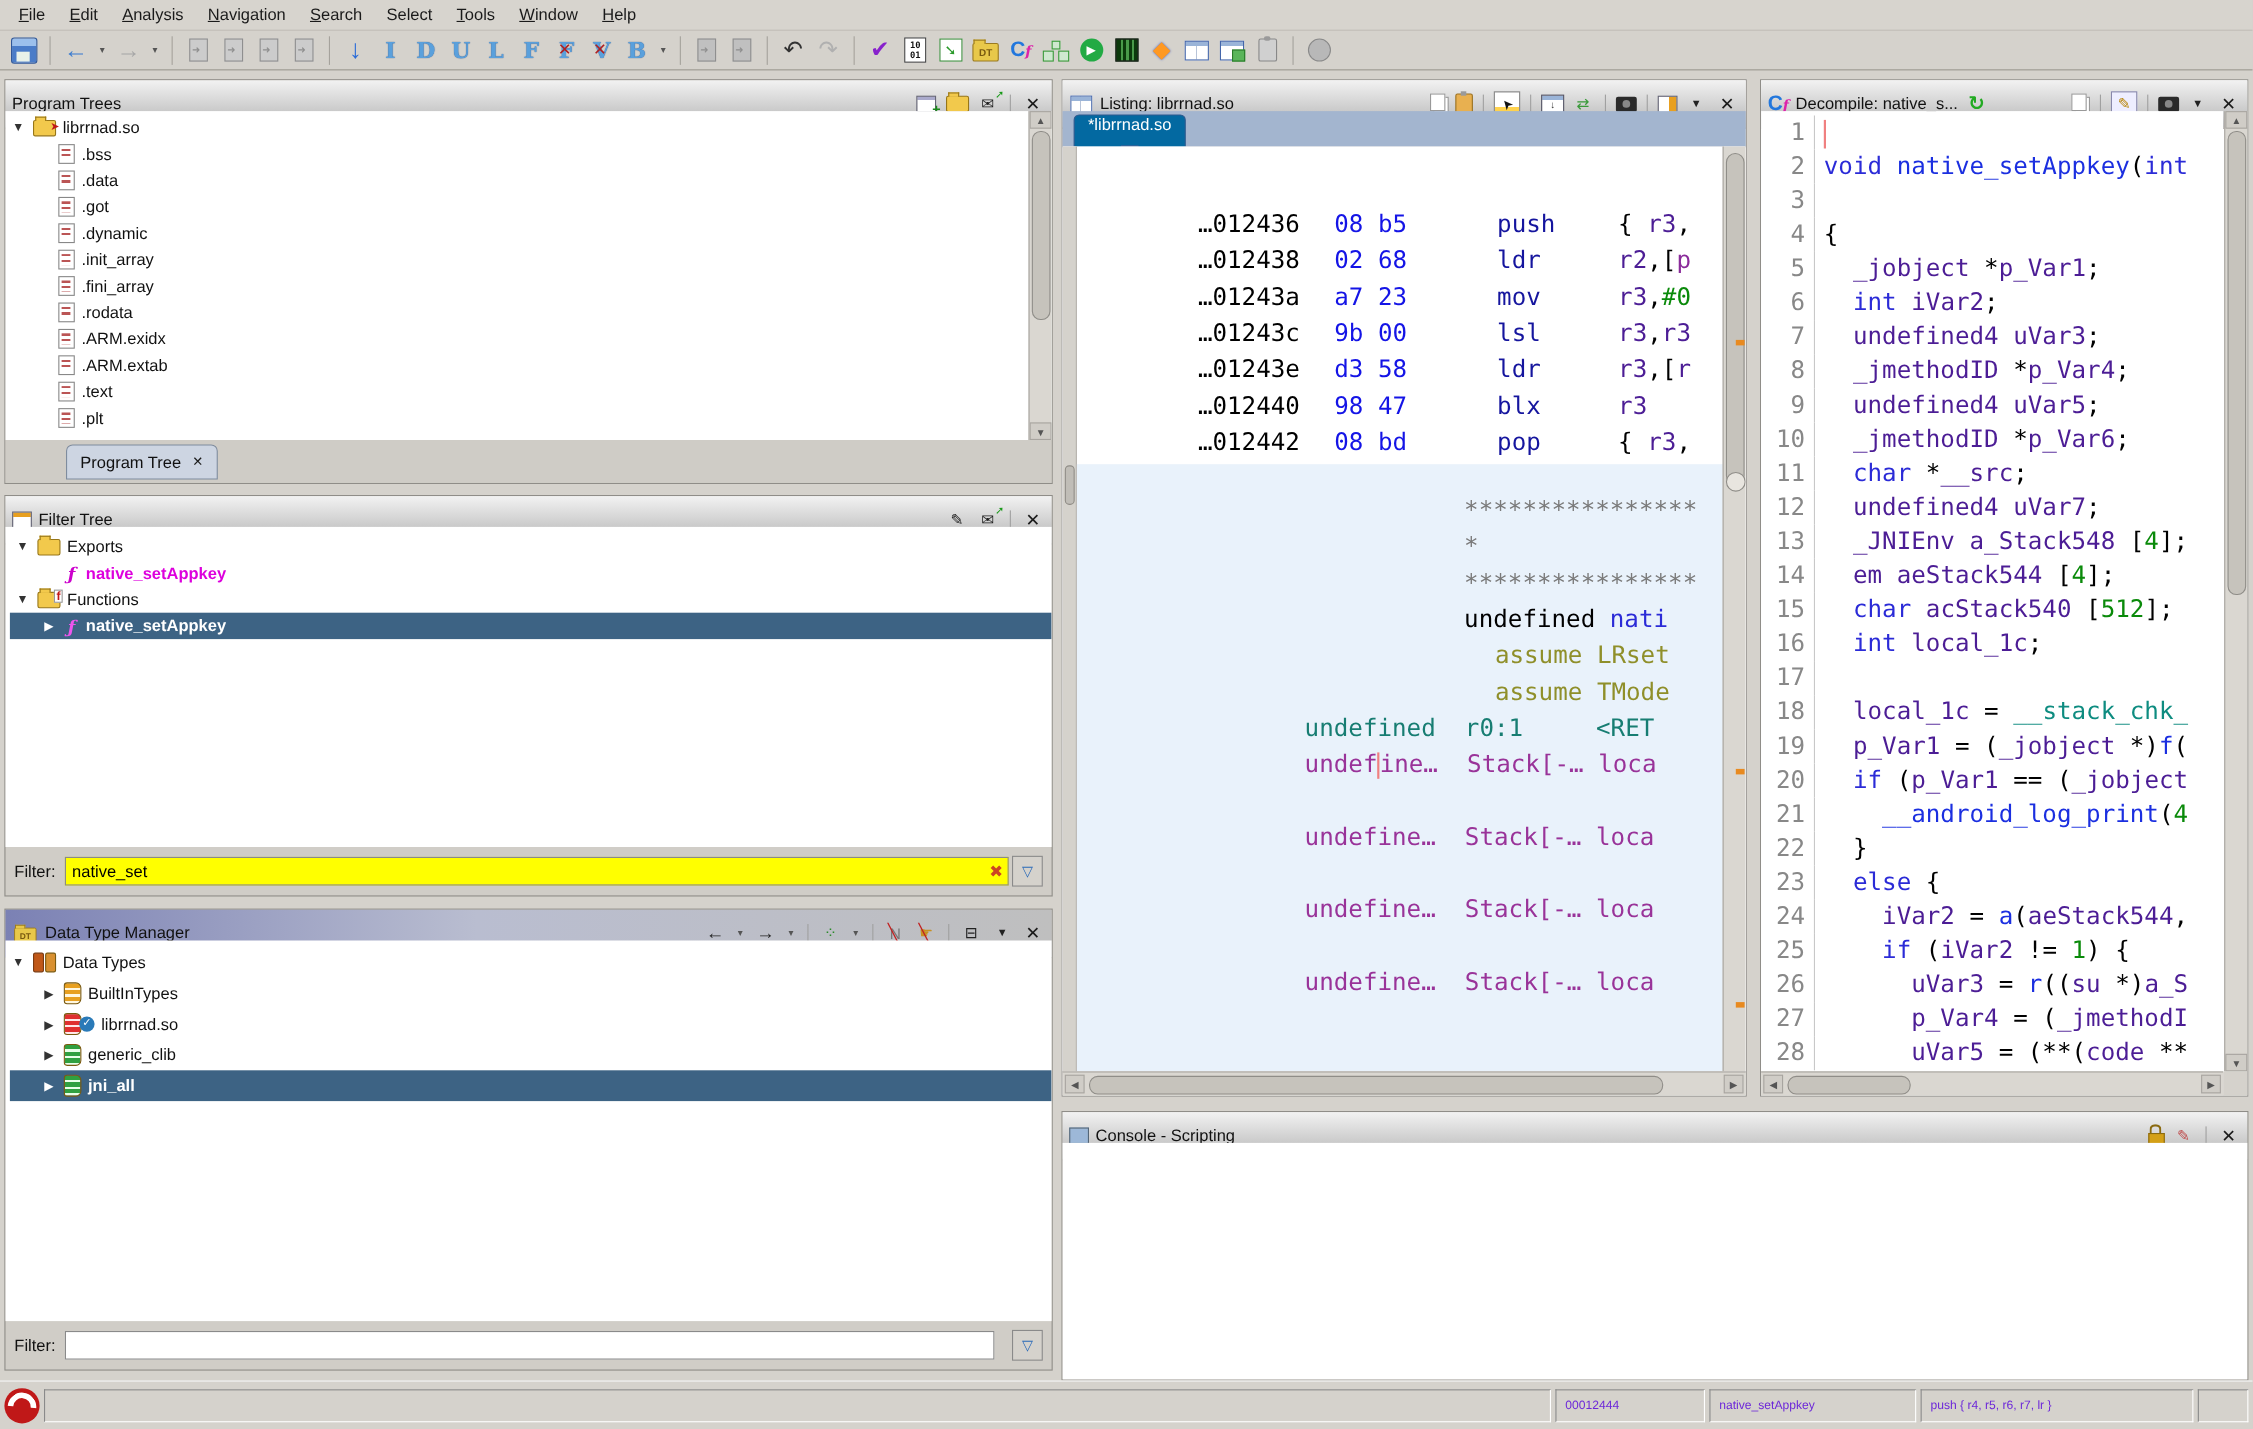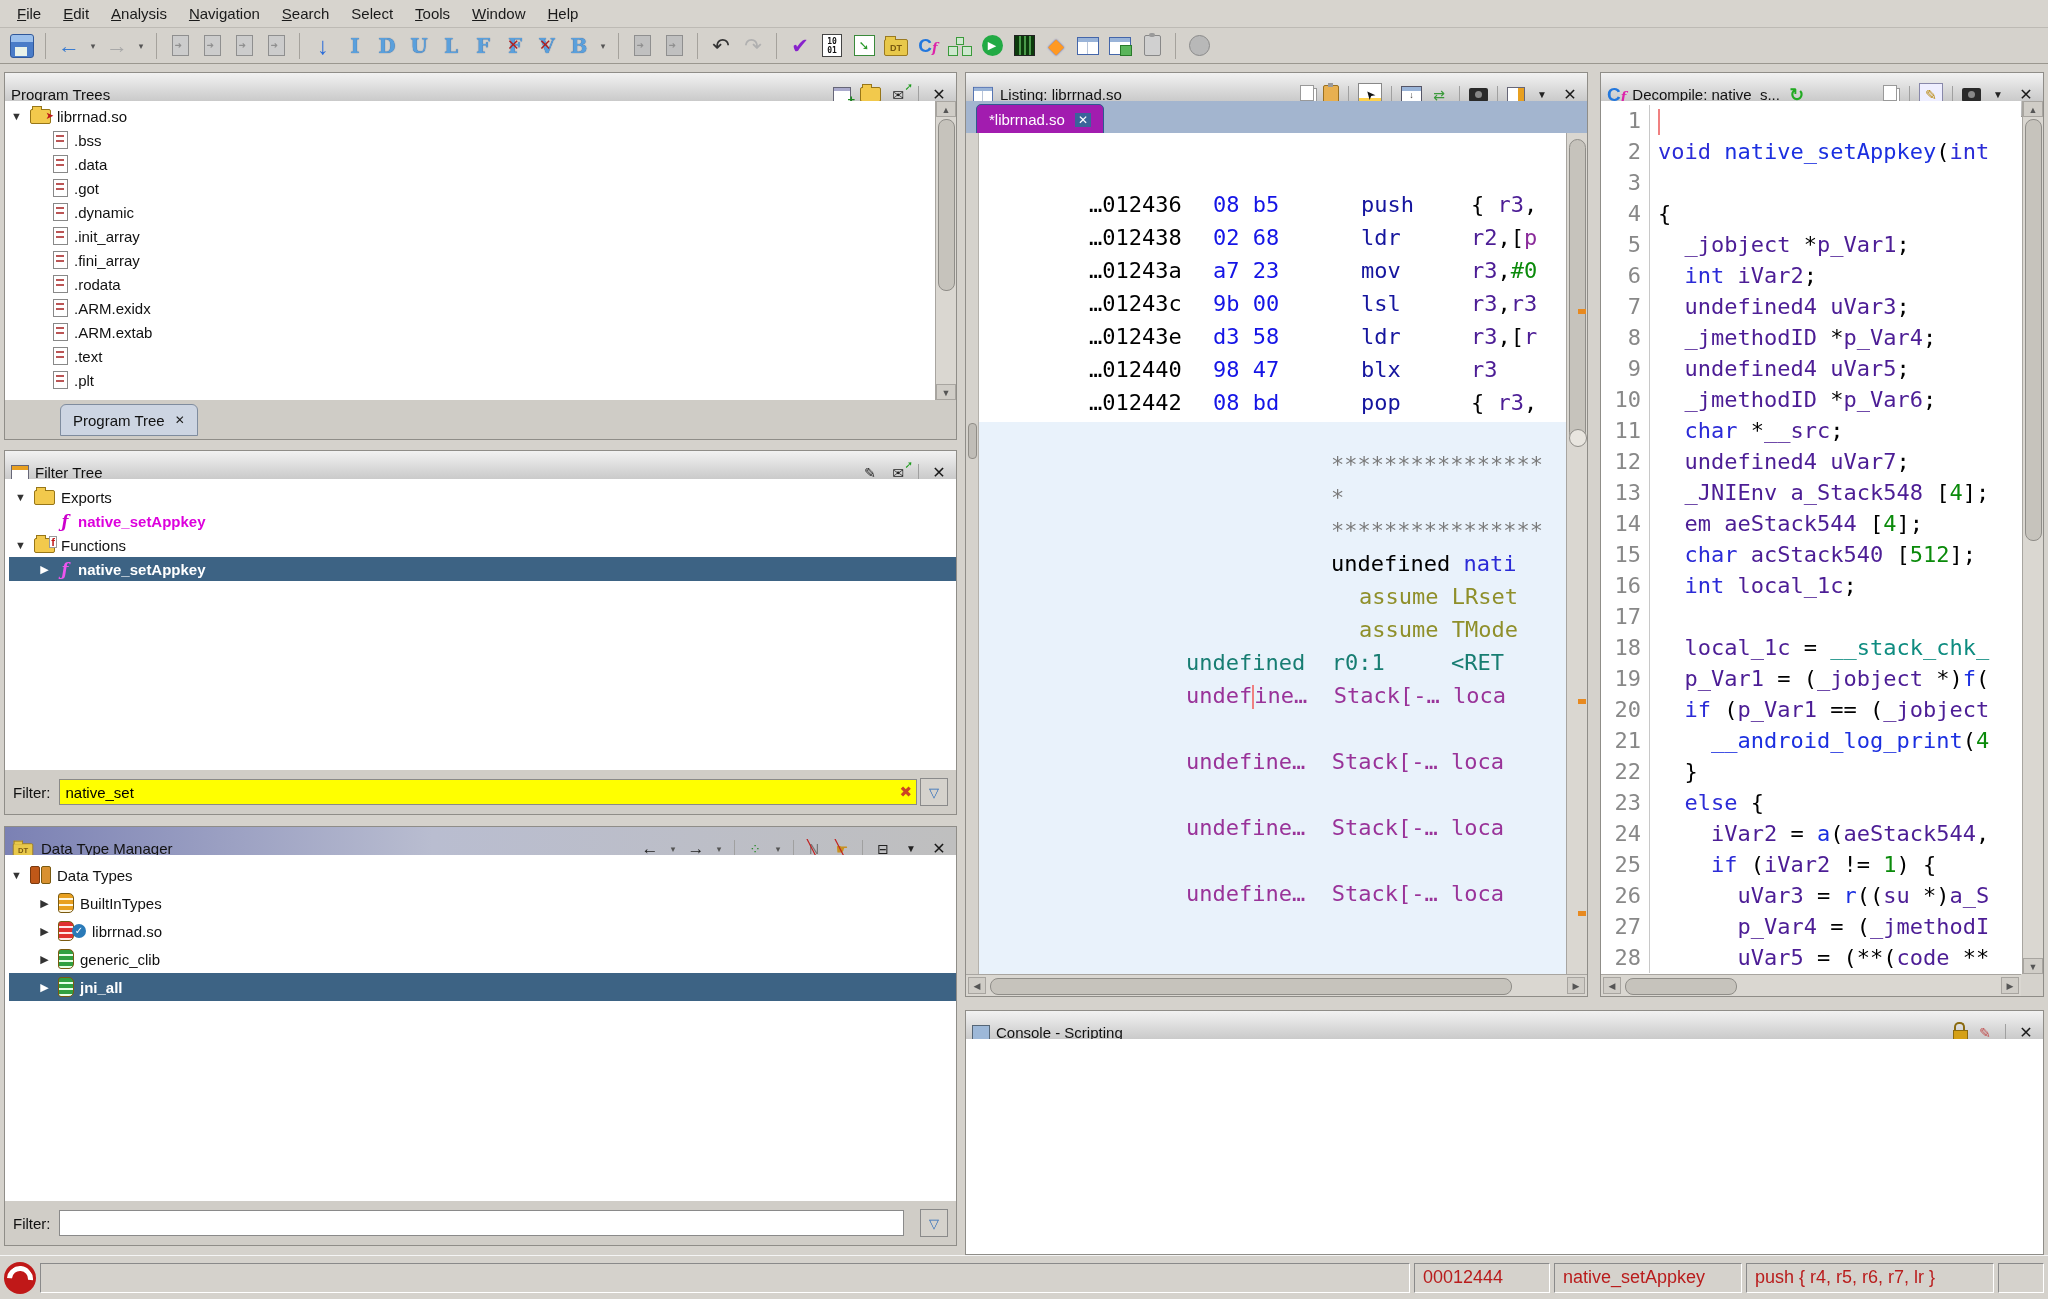--- a/index.html
+++ b/index.html
@@ -88,21 +88,21 @@
   .frow{position:absolute;left:0;right:0;height:38px;display:flex;align-items:center;padding:0 8px;gap:8px;box-sizing:border-box;font-size:15px;color:#111;}
   .finput{height:26px;border:1px solid #8a8a8a;background:#fff;flex:1;font-size:15px;font-family:"Liberation Sans",sans-serif;padding:0 22px 0 6px;box-sizing:border-box;}
   .finput.yellow{background:#ffff00;}
   .fx{margin-left:-26px;color:#cc4422;font-weight:bold;font-size:15px;z-index:2;}
   .fbtn{width:26px;height:26px;background:#d5d2cc;border:1px solid #8a8a8a;display:flex;align-items:center;justify-content:center;color:#2a6ab8;font-size:13px;flex:none;}
 
   
   .btab{position:absolute;left:55px;top:4px;height:30px;background:#cdd5e2;border:1px solid #7f8c9e;border-radius:6px 6px 0 0;display:flex;align-items:center;padding:0 12px;gap:10px;font-size:15px;color:#111;}
   .btab .x{font-size:12px;}
   #listing-tabs{position:absolute;left:0;right:0;top:28px;height:32px;background:#a3b5cf;border-bottom:1px solid #7f8c9e;}
-  .atab{position:absolute;left:10px;top:3px;height:29px;background:#a21caf;border:1px solid #2f5a8f;border-radius:5px 5px 0 0;display:flex;align-items:center;padding:0 12px;gap:10px;font-size:15px;color:#fff;}
+  .atab{position:absolute;left:10px;top:3px;height:29px;background:#0369a1;border:1px solid #2f5a8f;border-radius:5px 5px 0 0;display:flex;align-items:center;padding:0 12px;gap:10px;font-size:15px;color:#fff;flex-direction:column;}
   .atab .x{color:#fff;background:#3a649a;padding:0 3px;font-size:12px;}
 
   
   .code{font-family:"DejaVu Sans Mono",monospace;font-size:22px;}
   .asmrow{display:flex;height:33px;line-height:33px;white-space:pre;}
   .asmrow .c-ad{margin-left:42px;width:124px;color:#000;}
   .asmrow .c-by{width:148px;color:#1414e6;}
   .asmrow .c-mn{width:110px;color:#15159e;}
   .blkline{height:33px;line-height:33px;white-space:pre;}
   .t-p{color:#000;}.t-k{color:#2b2bd7;}.t-y{color:#4c1d95;}.t-f{color:#1b2fe0;}
@@ -110,21 +110,21 @@
   .t-c{color:#7a7a7a;}.t-a{color:#8f8f2a;}.t-t2{color:#177d72;}.t-u2{color:#993399;}.t-f2{color:#2b2bd7;}
   .cursorbar{display:inline-block;width:2px;height:24px;background:#f08080;vertical-align:middle;}
 
   
   .dline{display:flex;height:31px;line-height:31px;white-space:pre;}
   .dline .ln{width:40px;text-align:right;padding-right:8px;color:#888;flex:none;}
   .dline .lc{border-left:1px solid #c8c8c8;padding-left:8px;flex:1;overflow:hidden;}
 
   
   #statusbar{position:absolute;left:0;top:1255px;width:2048px;height:44px;background:#d5d2cc;border-top:1px solid #f5f5f5;display:flex;align-items:center;padding:0 4px;gap:4px;box-sizing:border-box;}
-  .sfield{height:30px;border:1px solid;border-color:#8a8a8a #ffffff #ffffff #8a8a8a;display:flex;align-items:center;padding:0 8px;font-size:18px;color:#b91c1c;box-sizing:border-box;white-space:nowrap;}
+  .sfield{height:30px;border:1px solid;border-color:#8a8a8a #ffffff #ffffff #8a8a8a;display:flex;align-items:center;padding:0 8px;font-size:11px;color:#6d28d9;box-sizing:border-box;white-space:nowrap;}
   .glogo{width:32px;height:32px;border-radius:50%;background:#c01818;position:relative;overflow:hidden;flex:none;}
   .glogo::after{content:"";position:absolute;width:16px;height:16px;border:5px solid #fff;border-left-color:transparent;border-bottom-color:transparent;border-radius:50%;left:3px;top:4px;transform:rotate(-40deg);}
 
   .lk{width:13px;height:10px;background:#d4a017;border:1px solid #8a6a10;position:relative;margin-top:6px;}
   .lk::before{content:"";position:absolute;width:7px;height:7px;border:2px solid #8a6a10;border-bottom:none;border-radius:5px 5px 0 0;top:-9px;left:0;}
   .cam{width:19px;height:14px;background:#2a2a2a;border-radius:2px;position:relative;}
   .cam::after{content:"";position:absolute;width:7px;height:7px;border-radius:50%;background:#888;left:6px;top:3px;}
   .cpy{width:12px;height:14px;border:1px solid #999;background:#fff;box-shadow:3px 3px 0 -1px #fff,3px 3px 0 0 #999;margin:-3px 3px 0 0;}
   .pst{width:14px;height:17px;background:#e8b050;border:1px solid #9a7020;border-radius:2px;position:relative;}
   .pst::before{content:"";position:absolute;top:-3px;left:4px;width:5px;height:4px;background:#9a9a9a;}

